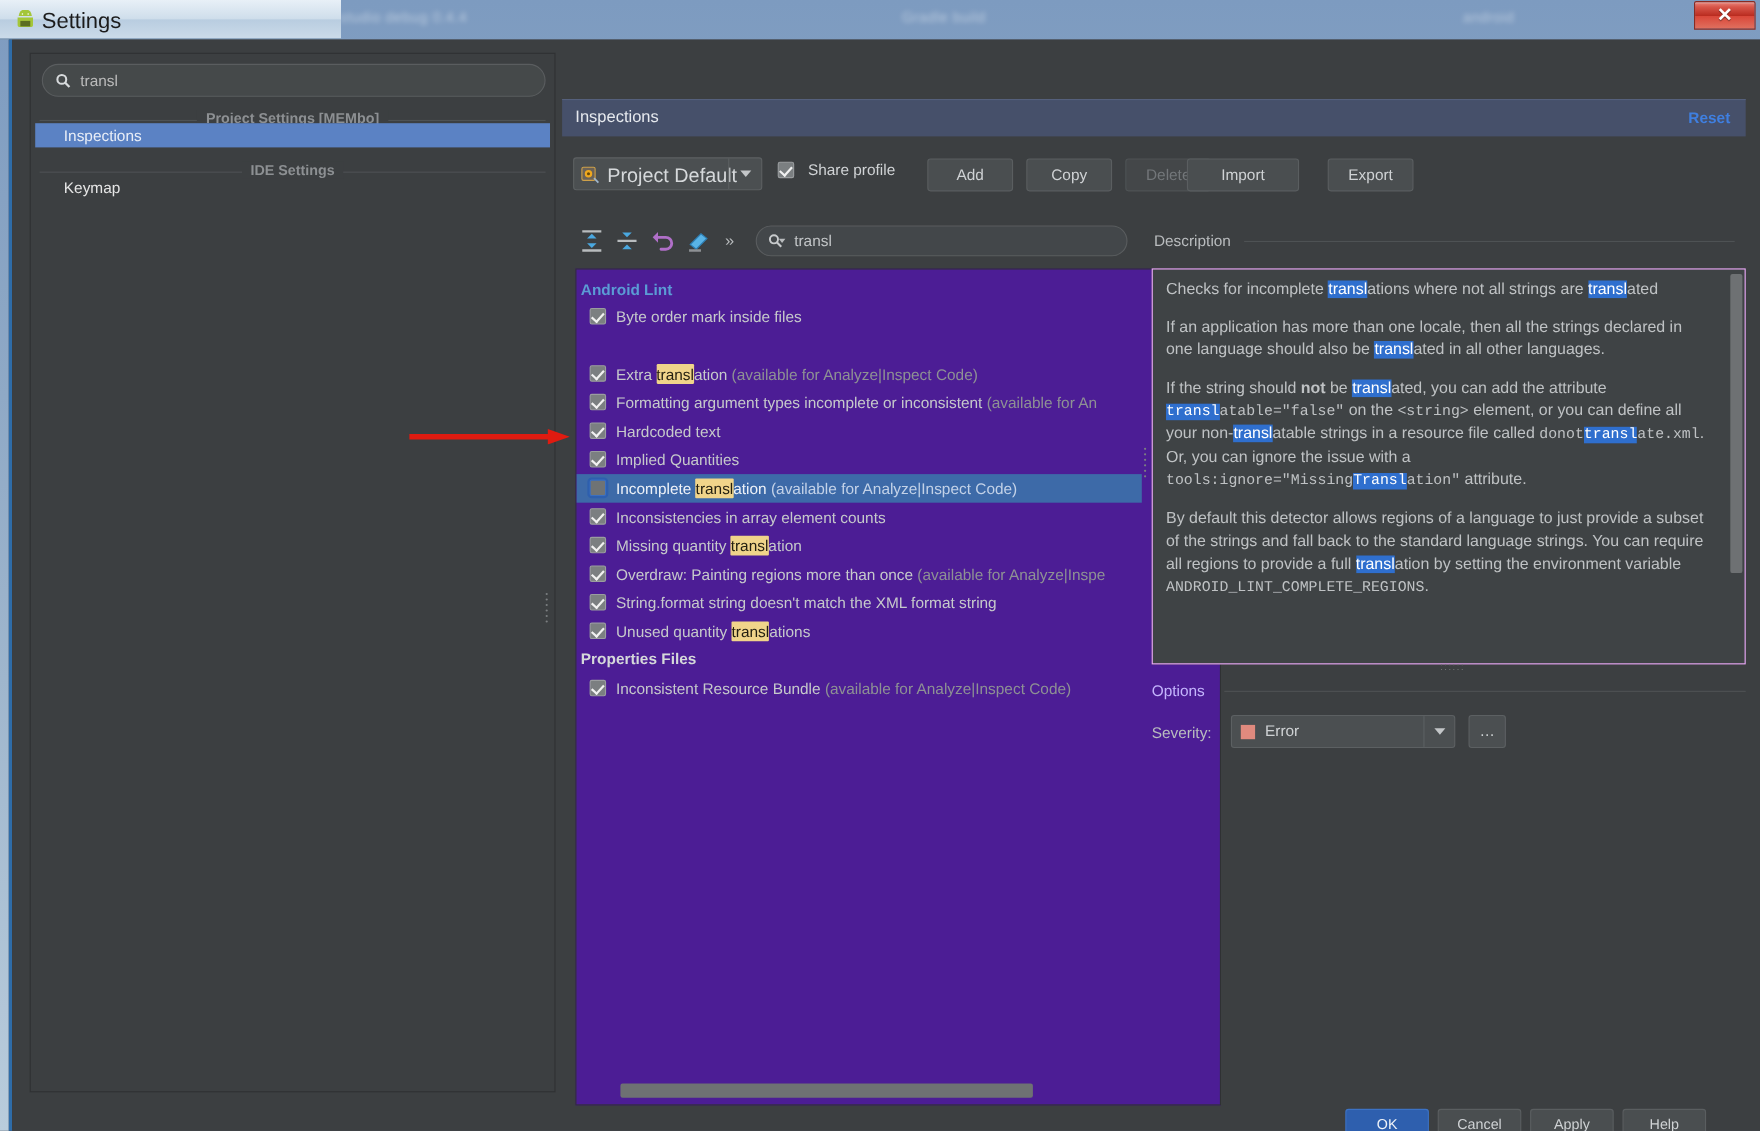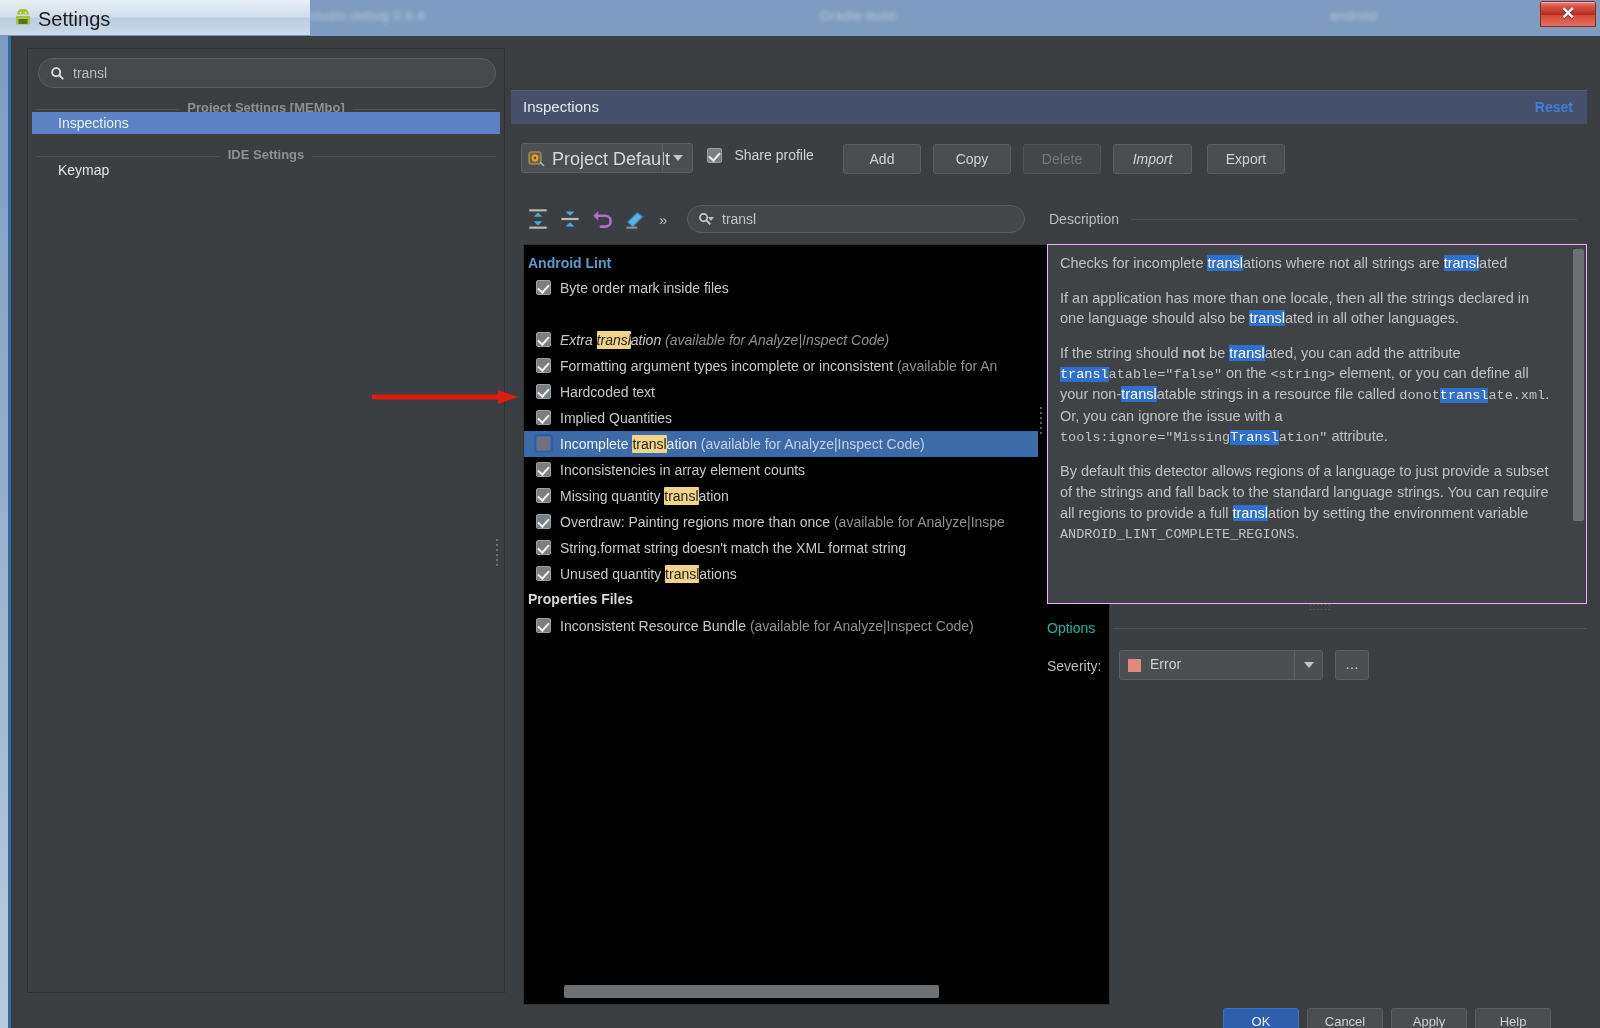--- a/index.html
+++ b/index.html
@@ -155,21 +155,21 @@
   #share-check .lbl { font-size: 14px; color: #d0d3d5; margin-left: 8px; }
   .tbtn {
     position: absolute; top: 1px; height: 30px;
     background: #4a4e50; border: 1px solid #5a5e60; border-radius: 3px;
     color: #cfd2d4; font-size: 14px; text-align: center; line-height: 28px;
   }
   .tbtn.disabled { color: #73777a; background:#444749; border-color:#4f5355; }
   #btn-add { left: 332px; width: 78px; }
   #btn-copy { left: 422px; width: 78px; }
   #btn-delete { left: 512px; width: 78px; }
-  #btn-import { left: 602px; width: 79px; font-style: italic; }
+  #btn-import { left: 568px; width: 102px; }
   #btn-export { left: 696px; width: 78px; }
 
   
   #filter-row { position: absolute; left: 0; top: 155px; width: 1076px; height: 36px; }
   .tico { position:absolute; top:3px; width:26px; height:26px; }
   #ti-expand { left: 14px; }
   #ti-collapse { left: 46px; }
   #ti-reset { left: 78px; }
   #ti-filter { left: 110px; }
   #ti-more { position:absolute; left:148px; top:8px; font-size:15px; color:#b9bcbe; }
@@ -181,21 +181,21 @@
   #insp-search .cv { position:absolute; left:20px; top:11px;
     width:0;height:0;border-left:3.5px solid transparent;border-right:3.5px solid transparent;
     border-top:4px solid #b9bcbe; }
   #insp-search .val { position: absolute; left: 34px; top: 5px; font-size: 14px; color: #c2c5c7; }
   #desc-label { position: absolute; left: 538px; top: 8px; font-size: 14px; color: #b9bcbe; }
   #desc-label-ln { position:absolute; left: 620px; top: 16px; right: 10px; height:1px; background:#4e5254; }
 
   
   #list-box {
     position: absolute; left: 12px; top: 196px; width: 587px; height: 761px;
-    border: 1px solid #2f3133; background: #000000; overflow: hidden;
+    border: 1px solid #2f3133; background: #4c1d95; overflow: hidden;
   }
   .cat {
     position: absolute; left: 4px; height: 21px; line-height: 21px;
     font-size: 14px; font-weight: bold;
   }
   .cat.blue { color: #5b9bd5; }
   .cat.white { color: #d5d8da; }
   .row {
     position: absolute; left: 0; width: 514px; height: 26px; line-height: 26px;
     font-size: 14px; color: #c6c9cb; white-space: nowrap;
@@ -233,21 +233,21 @@
   .selhl { background: #2f6fce; color: #ffffff; }
   #desc-scroll {
     position: absolute; right: 2px; top: 4px; width: 11px; height: 272px;
     background: #6e7173; border-radius: 2px;
   }
   #desc-grip { position:absolute; left: 50%; margin-left:-8px; bottom:-9px;
     font-size:10px; color:#6e7173; letter-spacing:1px; }
 
   
   #opt-head { position: absolute; left: 536px; top: 572px; width: 540px; height: 16px; }
-  #opt-head .txt { position:absolute; left:0; top:0; font-size: 14px; color: #14b8a6; }
+  #opt-head .txt { position:absolute; left:0; top:0; font-size: 14px; color: #c4b5fd; }
   #opt-head .ln { position:absolute; left:66px; right:0; top:8px; height:1px; background:#4e5254; }
   #sev-label { position: absolute; left: 536px; top: 610px; font-size: 14px; color: #b9bcbe; }
   #sev-combo {
     position: absolute; left: 608px; top: 602px; width: 204px; height: 30px;
     background: #4b4f51; border: 1px solid #5c6062; border-radius: 3px;
   }
   #sev-combo .sw {
     position:absolute; left:8px; top:8px; width:13px; height:13px; background:#e08a7e;
   }
   #sev-combo .lbl { position:absolute; left:30px; top:5px; font-size:14px; color:#cfd2d4; }
@@ -433,21 +433,21 @@
       <div id="list-box">
 
         <div class="cat blue" style="top:8px;">Android Lint</div>
 
         <div class="row" style="top:30px;">
           <span class="cbx checked"></span>
           <span class="txt">Byte order mark inside files</span>
         </div>
 
 
-        <div class="row" style="top:82px;font-style:italic;">
+        <div class="row" style="top:82px;">
           <span class="cbx checked"></span>
           <span class="txt">Extra <span class="hl">transl</span>ation<span class="dim"> (available for Analyze|Inspect Code)</span></span>
         </div>
 
         <div class="row" style="top:108px;">
           <span class="cbx checked"></span>
           <span class="txt"><span>Formatting argument types incomplete or inconsistent</span><span class="dim"> (available for An</span></span>
         </div>
 
         <div class="row" style="top:134px;">

